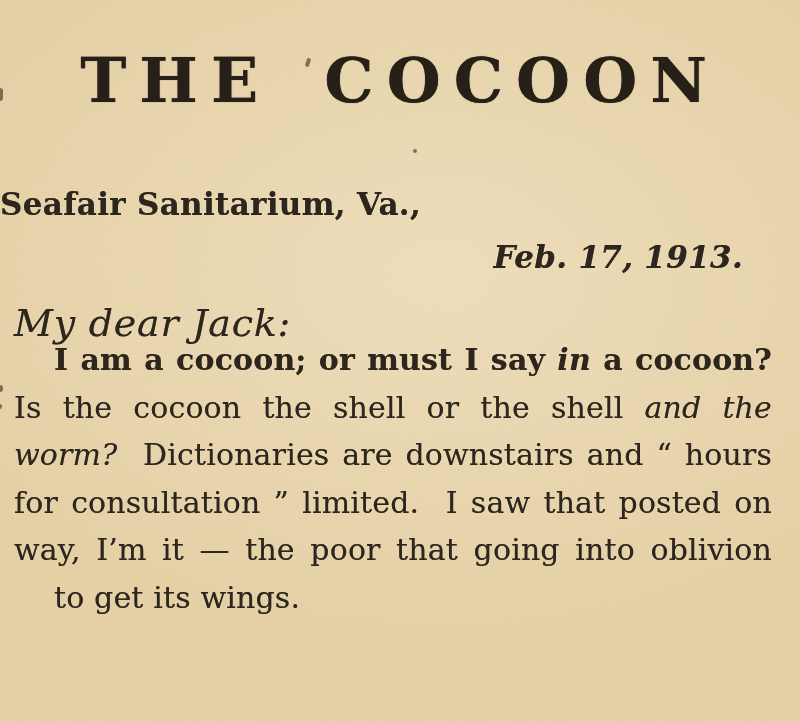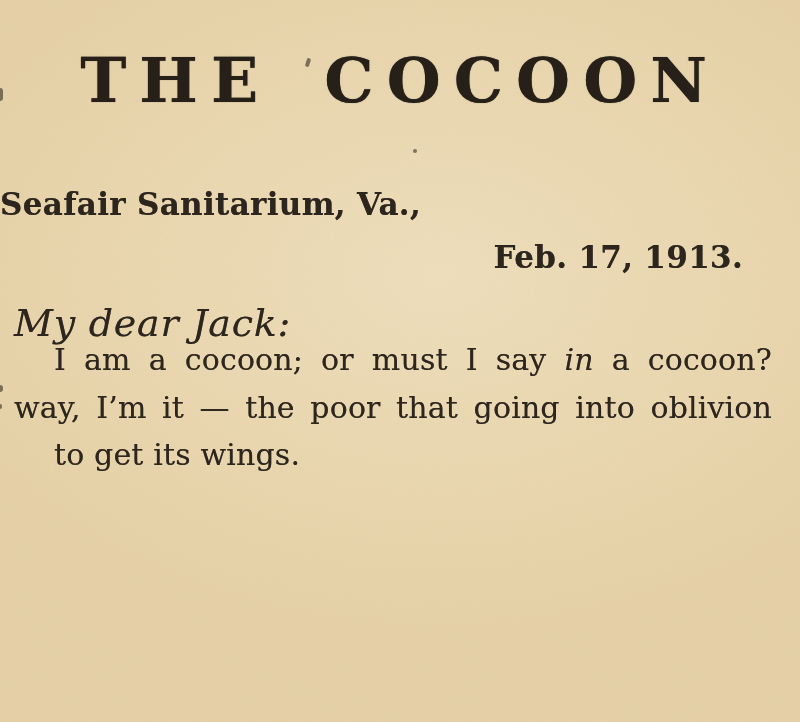--- a/index.html
+++ b/index.html
@@ -46,20 +46,21 @@
     text-shadow:0 0 0.5px rgba(45,38,30,.6);
   }
   .dateline-date{
     position:absolute;
     top:239px; left:0; right:57px;
     text-align:right;
     font-size:31px;
     font-weight:bold;
     letter-spacing:0.01em;
     text-shadow:0 0 0.5px rgba(45,38,30,.6);
+    font-style:italic;
   }
   .salutation{
     position:absolute;
     top:301px; left:14px;
     font-size:38px;
     font-style:italic;
     letter-spacing:0.02em;
     text-shadow:0 0 0.5px rgba(45,38,30,.55);
   }
   .letter-body{
@@ -69,21 +70,21 @@
     letter-spacing:0.005em;
     text-shadow:0 0 0.5px rgba(45,38,30,.55);
   }
   .body-line{
     height:47.5px;
     line-height:47.5px;
     text-align:justify;
     text-align-last:justify;
     white-space:nowrap;
   }
-  .body-line.indent{ padding-left:40px; }
+  .body-line.indent{ padding-left:40px;font-weight:bold; }
   .body-line.last{ text-align-last:left;margin-left:40px; }
   .body-line em{ font-style:italic; }
   
   .speck{ position:absolute; background:rgba(52,43,33,.6); border-radius:50%; }
   .sp1{ left:306px; top:58px;  width:4px;  height:9px;  transform:rotate(18deg); border-radius:2px;}
   .sp2{ left:0px;   top:88px;  width:3px;  height:13px; border-radius:0 3px 3px 0;}
   .sp3{ left:413px; top:149px; width:4px;  height:4px; }
   .sp4{ left:0px;   top:385px; width:3px;  height:7px;  border-radius:0 3px 3px 0;}
   .sp5{ left:0px;   top:404px; width:2px;  height:5px;  border-radius:0 2px 2px 0;}
 </style>
@@ -103,20 +104,23 @@
   <div class="title">THE COCOON</div>
 
   <div class="dateline-place">Seafair Sanitarium, Va.,</div>
 
   <div class="dateline-date">Feb. 17, 1913.</div>
 
   <div class="salutation">My dear Jack:</div>
 
   <div class="letter-body">
       <div class="body-line indent"><span>I am a cocoon; or must I say </span><em>in</em><span> a cocoon?</span></div>
+      <div class="body-line"><span>Is the cocoon the shell or the shell </span><em>and the</em></div>
+      <div class="body-line"><em>worm?</em><span>&nbsp; Dictionaries are downstairs and “&nbsp;hours</span></div>
+      <div class="body-line"><span>for consultation&nbsp;” limited.&nbsp; I saw that posted on</span></div>
       <div class="body-line"><span>way, I’m it — the poor that going into oblivion</span></div>
       <div class="body-line last"><span>to get its wings.</span></div>
     </div>
 
   <span class="speck sp1"></span>
   <span class="speck sp2"></span>
   <span class="speck sp3"></span>
   <span class="speck sp4"></span>
   <span class="speck sp5"></span>
 

